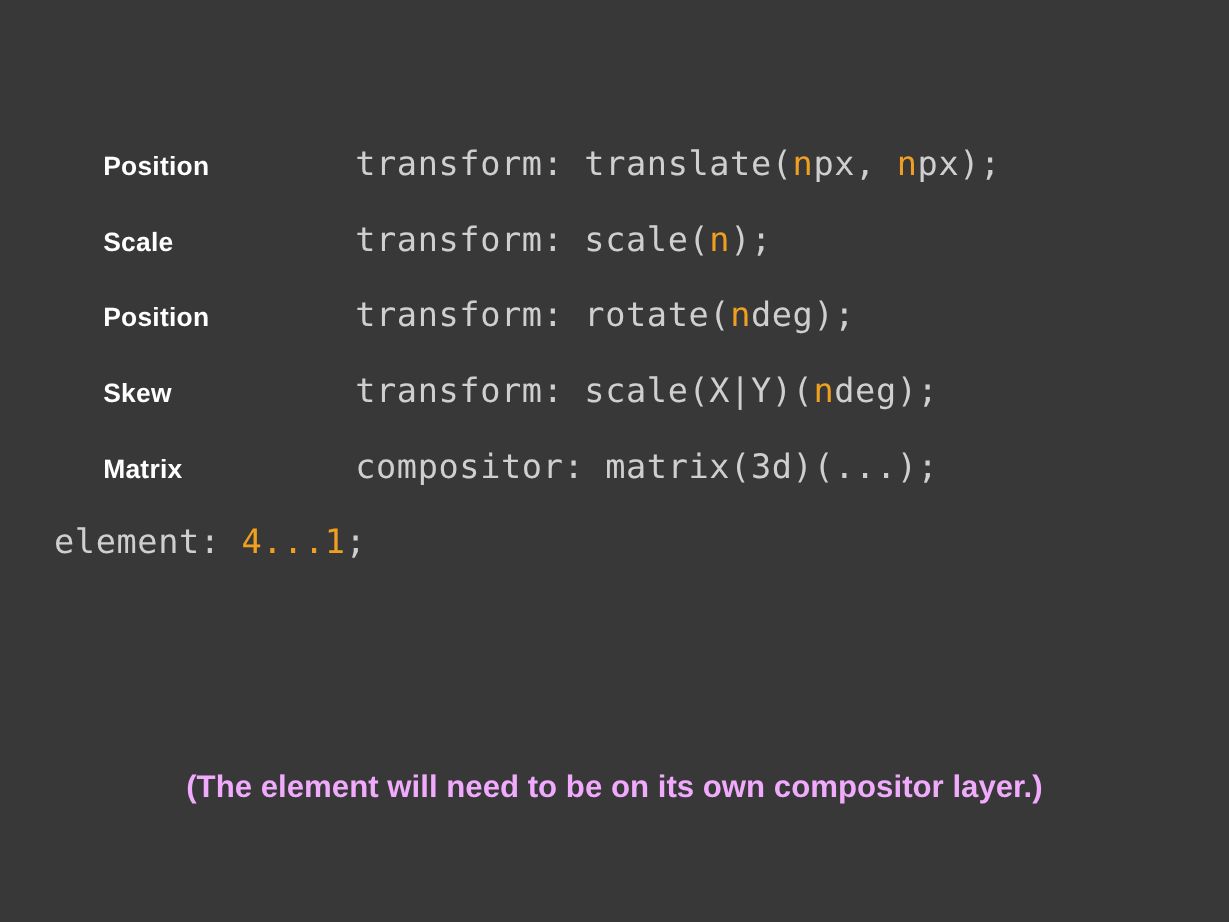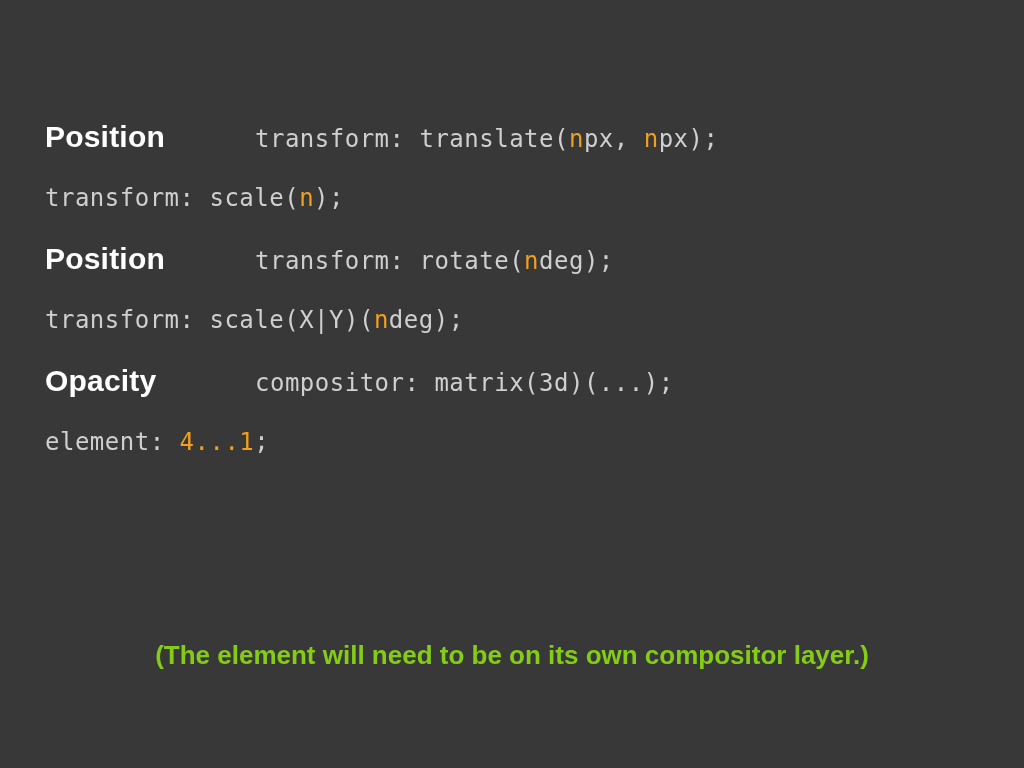--- a/index.html
+++ b/index.html
@@ -23,67 +23,70 @@
       flex-direction: column;
       gap: 30px;
     }
     .row {
       display: flex;
       align-items: baseline;
     }
     .label {
       width: 210px;
       font-weight: 700;
-      font-size: 30px;
+      font-size: 22px;
       color: #ffffff;
       letter-spacing: 0.2px;
+      margin-left: 41px;
     }
     .code {
       font-family: "Menlo", "Consolas", "DejaVu Sans Mono", monospace;
-      font-size: 24px;
+      font-size: 28px;
       color: #cfcfcf;
       letter-spacing: 0.5px;
       font-weight: 400;
     }
     .code .hl {
       color: #f0a020;
     }
     .footnote {
       position: absolute;
       top: 640px;
       left: 0;
       width: 100%;
       text-align: center;
       font-weight: 700;
       font-size: 26px;
-      color: #84cc16;
+      color: #f0abfc;
     }
   </style>
 </head>
 <body>
 
 <div class="slide">
   <div class="rows">
 
   <div class="row">
         <div class="label">Position</div>
         <div class="code"><span>transform: translate(</span><span class="hl">n</span><span>px, </span><span class="hl">n</span><span>px);</span></div>
       </div>
       <div class="row">
+        <div class="label">Scale</div>
         <div class="code"><span>transform: scale(</span><span class="hl">n</span><span>);</span></div>
       </div>
       <div class="row">
         <div class="label">Position</div>
         <div class="code"><span>transform: rotate(</span><span class="hl">n</span><span>deg);</span></div>
       </div>
       <div class="row">
+        <div class="label">Skew</div>
         <div class="code"><span>transform: scale(X|Y)(</span><span class="hl">n</span><span>deg);</span></div>
       </div>
       <div class="row">
-        <div class="label">Opacity</div>
+        <div class="label">Matrix</div>
         <div class="code"><span>compositor: matrix(3d)(...);</span></div>
       </div>
       <div class="row">
         <div class="code"><span>element: </span><span class="hl">4...1</span><span>;</span></div>
       </div>
     </div>
   <div class="footnote">(The element will need to be on its own compositor layer.)</div>
 </div>
 
 </body></html>

